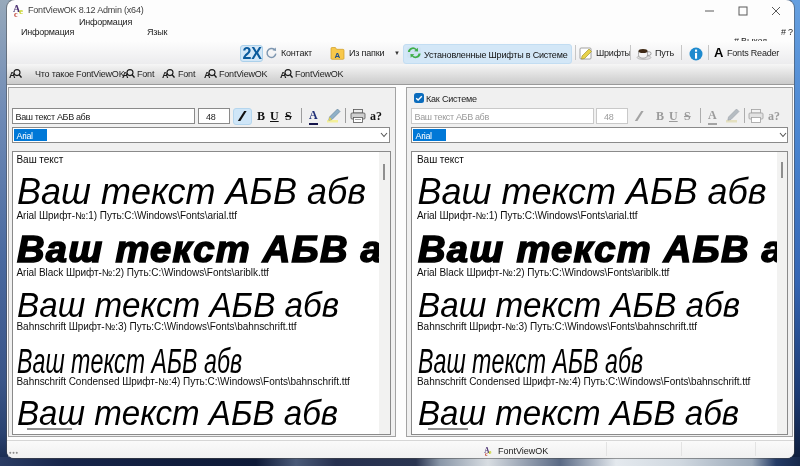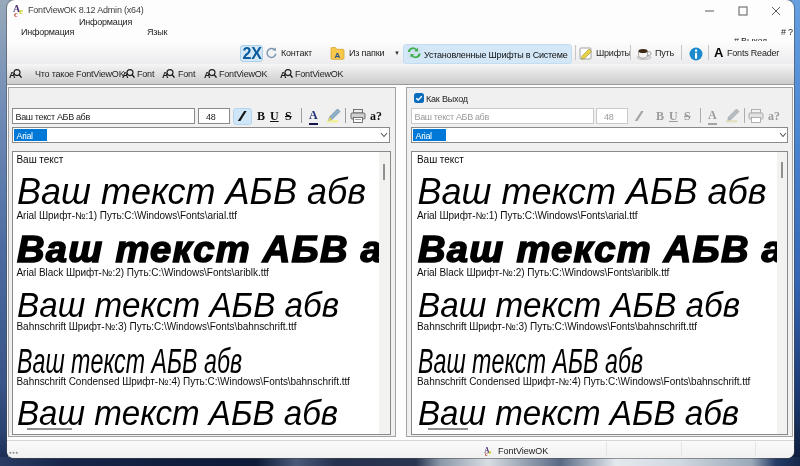--- a/index.html
+++ b/index.html
@@ -179,21 +179,21 @@
       <div class="abs" style="left:366px;top:0;width:11px;height:282px;background:#f2f2f1"></div>
       <div class="abs" style="left:370px;top:11.5px;width:2px;height:16px;background:#8f8f8f"></div>
       <div class="abs" style="left:13.5px;top:275.5px;width:45px;height:2px;background:#8f8f8f"></div>
     </div>
 
     <div class="abs panel" style="left:399px;top:87px;width:385px;height:348px"></div>
     <div class="abs" style="left:407px;top:93px;width:10px;height:10px;background:#0b6cbd;border-radius:2.5px"></div>
     <svg class="abs" style="left:407px;top:93px" width="10" height="10" viewBox="0 0 10 10">
       <path d="M2.2 5.2 L4.1 7 L7.8 3.3" fill="none" stroke="#fff" stroke-width="1.4"></path>
       </svg>
-    <div class="abs t9" style="left:419px;top:94px">Как Выход</div>
+    <div class="abs t9" style="left:419px;top:94px">Как Системе</div>
     <div class="abs inbox" style="left:404px;top:108px;width:181px;height:14px;border-color:#c9c9c9">
       <div class="abs intxt sero" style="left:2.5px;top:2.5px">Ваш текст АБВ абв</div>
       </div>
     <div class="abs inbox" style="left:589px;top:108px;width:30px;height:14px;border-color:#c9c9c9">
       <div class="abs intxt sero" style="left:7px;top:2.5px">48</div>
       </div>
     <svg class="abs" style="left:626px;top:110px" width="12" height="12" viewBox="0 0 12 12">
       <path d="M8.2 1 L10.6 1 L4.4 11 L1.8 11 Z" fill="#a3a3a3"></path>
       </svg>
     <div class="abs gly sero" style="left:649px;top:109px;font-family:'Liberation Serif';font-weight:bold;font-size:12px">B</div>

